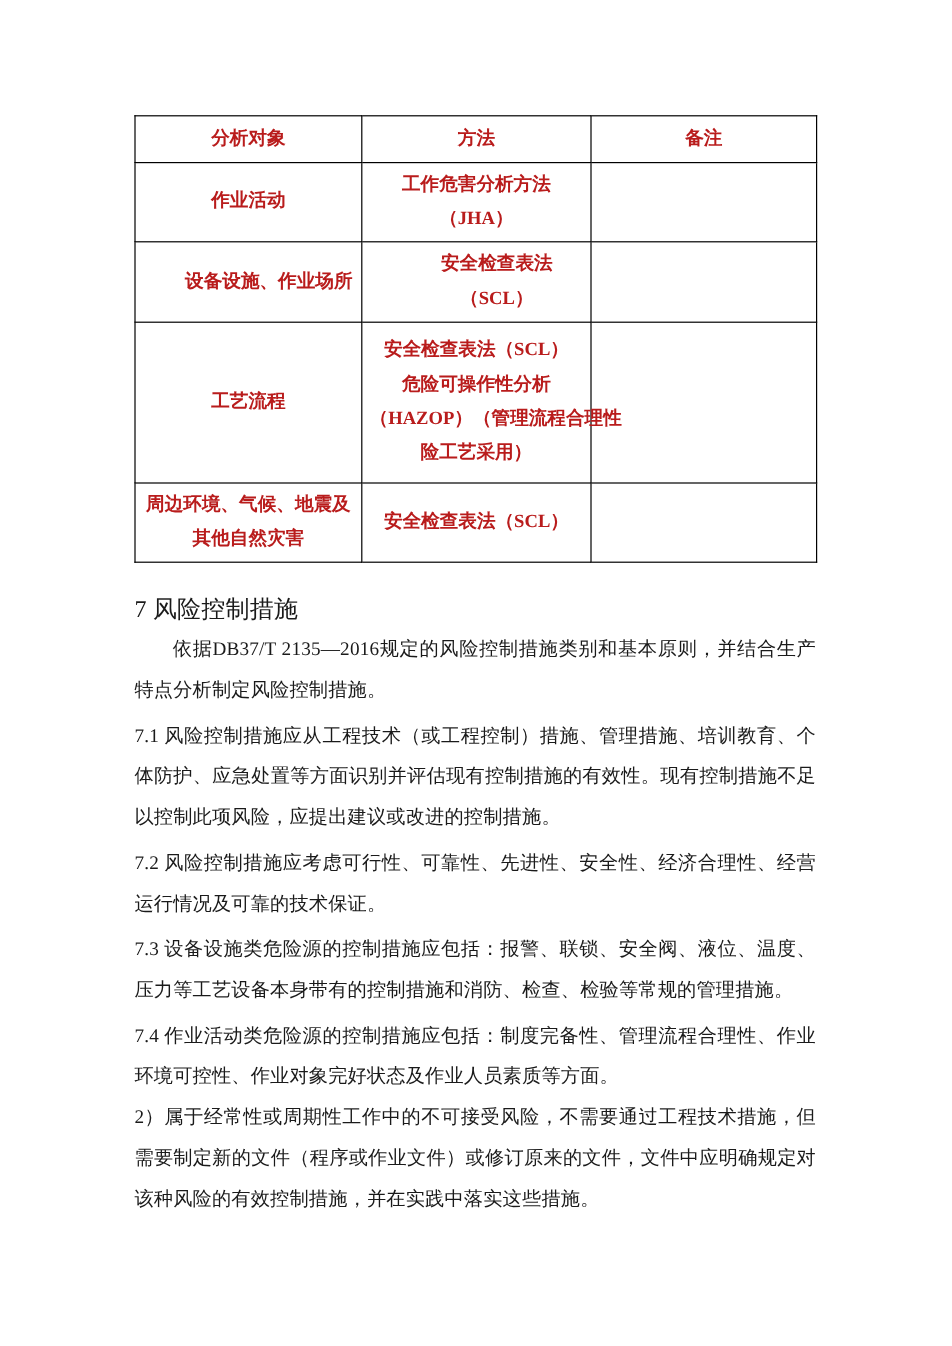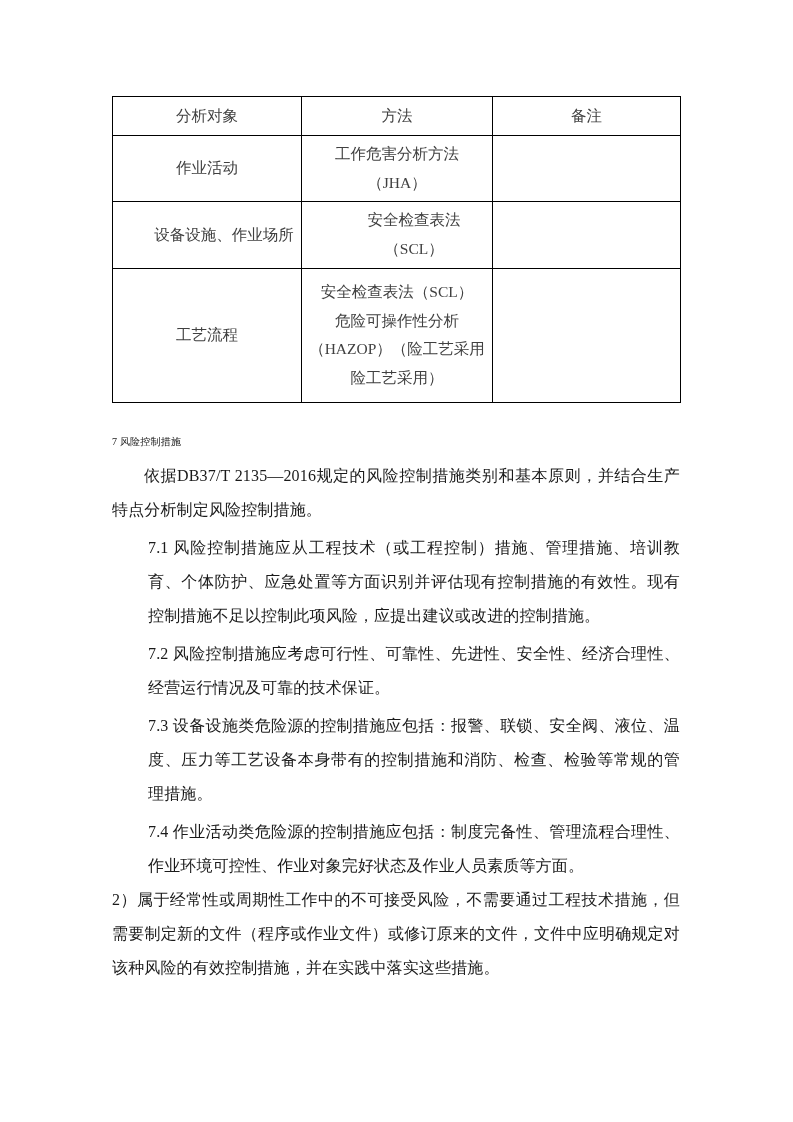--- a/index.html
+++ b/index.html
@@ -25,58 +25,58 @@
   
   table.risk-table {
     border-collapse: collapse;
     width: 568px;
     table-layout: fixed;
     margin: 0;
   }
   table.risk-table td,
   table.risk-table th {
     border: 1px solid #000000;
-    font-weight: normal;
+    font-weight: bold;
     font-size: 15.5px;
     line-height: 1.85;
     text-align: center;
     vertical-align: middle;
     padding: 4px 6px;
     font-family: "Liberation Serif", "DejaVu Serif", serif;
-    color: #404040;
+    color: #b91c1c;
   }
   col.c1 { width: 189px; }
   col.c2 { width: 191px; }
   col.c3 { width: 188px; }
 
   tr.r-head td { height: 30px; }
   tr.r-1 td     { height: 30px; }
   tr.r-2 td     { height: 31px; padding-left: 40px; }
   tr.r-3 td     { height: 125px; }
   tr.r-4 td     { height: 56px; }
 
   .cellline { display: block; white-space: nowrap; }
 
   
   .heading {
-    font-size: 10px;
+    font-size: 20px;
     line-height: 34px;
     margin: 22px 0 0 0;
     letter-spacing: 0.2px;
   }
   p.para {
     font-size: 16px;
     line-height: 34px;
     margin: 0;
     text-align: justify;
     text-justify: inter-ideograph;
     letter-spacing: 0.15px;
   }
   p.indent { text-indent: 2em; }
-  p.gap    { margin-top: 4px; margin-left: 36px; }
+  p.gap    { margin-top: 4px; }
   .txtwrap { width: 568px; }
 </style>
 </head>
 <body>
 
 <div id="page">
 
   <table class="risk-table">
     <colgroup>
       <col class="c1">
@@ -100,26 +100,34 @@
         <td>设备设施、作业场所</td>
         <td>安全检查表法（SCL）</td>
         <td></td>
       </tr>
 
       <tr class="r-3">
         <td>工艺流程</td>
         <td>
           <span class="cellline">安全检查表法（SCL）</span>
           <span class="cellline">危险可操作性分析</span>
-          <span class="cellline">（HAZOP）（险工艺采用</span>
+          <span class="cellline">（HAZOP）（管理流程合理性</span>
           <span class="cellline">险工艺采用）</span>
         </td>
         <td></td>
       </tr>
 
+      <tr class="r-4">
+        <td>
+          <span class="cellline">周边环境、气候、地震及</span>
+          <span class="cellline">其他自然灾害</span>
+        </td>
+        <td>安全检查表法（SCL）</td>
+        <td></td>
+      </tr>
     </tbody>
   </table>
 
   <div class="txtwrap">
     <div class="heading">7 风险控制措施</div>
 
     <p class="para indent">依据DB37/T 2135—2016规定的风险控制措施类别和基本原则，并结合生产特点分析制定风险控制措施。</p>
 
     <p class="para gap">7.1 风险控制措施应从工程技术（或工程控制）措施、管理措施、培训教育、个体防护、应急处置等方面识别并评估现有控制措施的有效性。现有控制措施不足以控制此项风险，应提出建议或改进的控制措施。</p>
     <p class="para gap">7.2 风险控制措施应考虑可行性、可靠性、先进性、安全性、经济合理性、经营运行情况及可靠的技术保证。</p>

